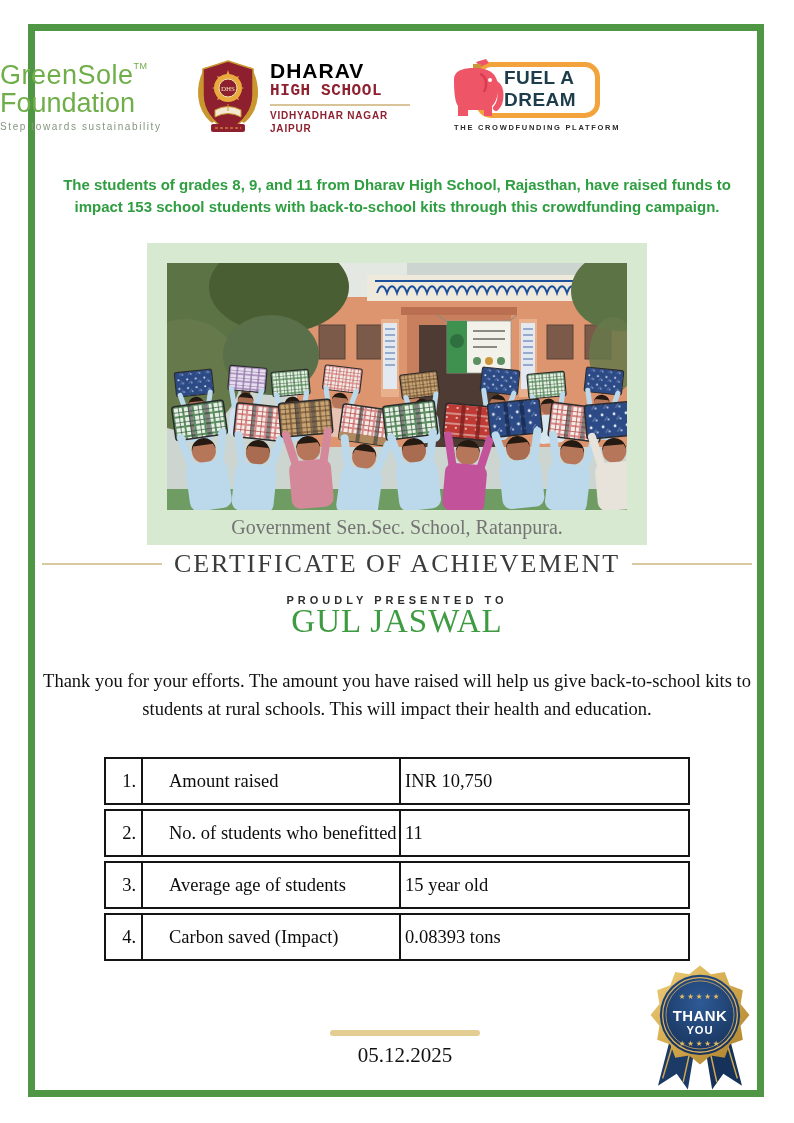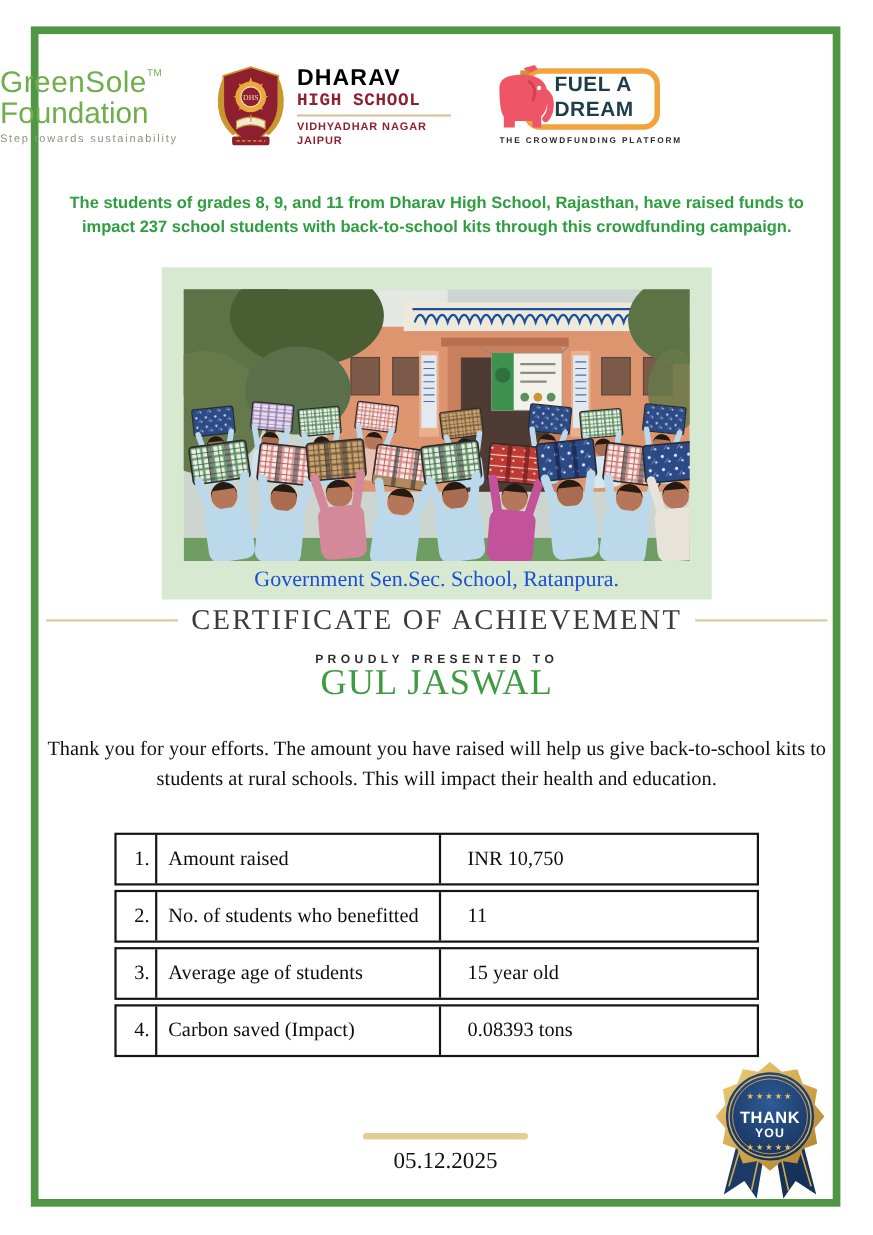--- a/index.html
+++ b/index.html
@@ -33,21 +33,21 @@
   .fuel-l1, .fuel-l2 { font-size:19px; font-weight:900; color:#1d3d4d; letter-spacing:0.5px; line-height:1.15; white-space:nowrap; }
   .fuel-tagline { position:absolute; left:8px; top:65px; font-size:7.5px; letter-spacing:1.7px; color:#2b2b2b; white-space:nowrap;font-weight:bold; }
 
   
   .intro { position:absolute; top:174px; left:42px; right:42px; text-align:center;
            font-size:15px; font-weight:bold; color:#2f9e41; line-height:1.45; }
 
   
   .photo-frame { position:absolute; top:243px; left:147px; width:500px; height:302px; background:#d8e9d1; padding-top:20px; }
   .photo-svg { display:block; margin:0 auto; }
-  .photo-caption { text-align:center; font-family:"Liberation Serif", serif; font-size:20px; color:#1d4ed8; margin-top:6px; }
+  .photo-caption { text-align:center; font-family:"Liberation Serif", serif; font-size:20px; color:#737373; margin-top:6px; }
 
   
   .title-row { position:absolute; top:549px; left:0; right:0; display:flex; justify-content:center; align-items:center; gap:12px; }
   .flank-line { width:120px; height:2px; background:#d8c9a0; }
   .cert-title { font-family:"Liberation Serif", serif; font-size:26px; color:#3b3b3b; letter-spacing:2px; white-space:nowrap; }
 
   .presented { position:absolute; top:594px; left:0; right:0; text-align:center;
                font-size:11px; font-weight:600; letter-spacing:4px; color:#2d2d2d; }
 
   .recipient { position:absolute; top:603px; left:0; right:0; text-align:center;
@@ -55,22 +55,22 @@
 
   .message { position:absolute; top:668px; left:40px; right:40px; text-align:center;
              font-family:"Liberation Serif", serif; font-size:18.5px; line-height:1.5; color:#101010; }
 
   
   .stats { position:absolute; top:757px; left:0; right:0; }
   .stats-table { width:586px; margin:0 auto; }
   .stat-row { display:flex; align-items:stretch; height:48px; border:2px solid #141414; margin-bottom:4px; background:#fff; }
   .cell { display:flex; align-items:center; font-family:"Liberation Serif", serif; font-size:18.5px; color:#0c0c0c; }
   .cell-num { width:37px; justify-content:flex-end; padding-right:5px; border-right:2px solid #141414; }
-  .cell-label { width:258px; padding-left:10px; border-right:2px solid #141414; }
-  .cell-value { flex:1; padding-left:24px; }
+  .cell-label { width:258px; padding-left:26px; border-right:2px solid #141414; }
+  .cell-value { flex:1; padding-left:4px; }
 
   
   .badge { position:absolute; top:956px; right:38px; width:112px; height:144px; }
 
   
   .footer { position:absolute; top:1030px; left:0; right:0; text-align:center;padding-left:16px; }
   .gold-bar { width:150px; height:6px; border-radius:3px; background:#e4cd92; margin:0 auto; }
   .date { font-family:"Liberation Serif", serif; font-size:21px; color:#111111; margin-top:7px; }
 </style>
 </head>
@@ -123,21 +123,21 @@
         <path d="M50,26 C56,30 56,44 50,50" stroke="#ee5566" stroke-width="6" fill="none" stroke-linecap="round"></path>
       </svg>
       <div class="fuel-text">
         <div class="fuel-l1">FUEL A</div>
         <div class="fuel-l2">DREAM</div>
       </div>
       <div class="fuel-tagline">THE CROWDFUNDING PLATFORM</div>
     </div>
   </div>
 
-  <div class="intro">The students of grades 8, 9, and 11 from Dharav High School, Rajasthan, have raised funds to impact 237 school students with back-to-school kits through this crowdfunding campaign.</div>
+  <div class="intro">The students of grades 8, 9, and 11 from Dharav High School, Rajasthan, have raised funds to impact 153 school students with back-to-school kits through this crowdfunding campaign.</div>
 
   <div class="photo-frame">
     <svg class="photo-svg" width="460" height="247" viewBox="0 0 460 247" aria-label="राजकीय उच्च माध्यमिक विद्यालय रामरतनपुरा">
       <defs>
         <pattern id="pA" width="10" height="10" patternUnits="userSpaceOnUse">
           <rect width="10" height="10" fill="#f3ece6"></rect>
           <path d="M0,5 H10 M5,0 V10" stroke="#d98a8a" stroke-width="2"></path>
           <path d="M0,0.5 H10 M0.5,0 V10" stroke="#b8524f" stroke-width="0.8"></path>
         </pattern>
         <pattern id="pB" width="10" height="10" patternUnits="userSpaceOnUse">

